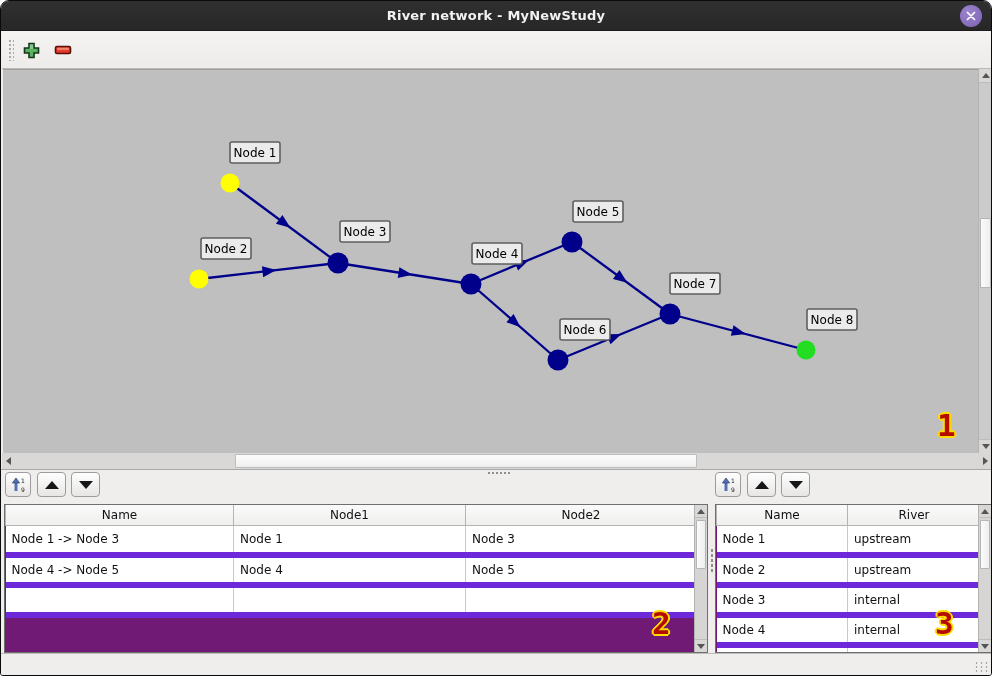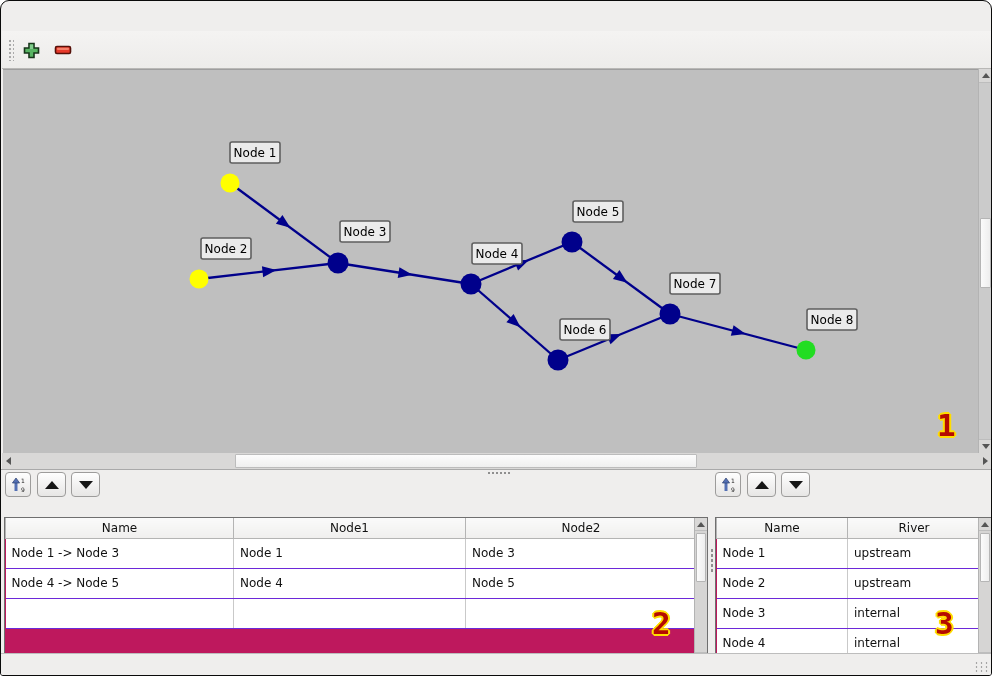--- a/index.html
+++ b/index.html
@@ -56,45 +56,53 @@
         background-image:radial-gradient(#8f8f8f 1px,transparent 1.2px);background-size:4px 5px;cursor:col-resize;}
   .tbl-toolbar{position:absolute;top:471px;height:26px;}
   .tbl-toolbar.left{left:4px;} .tbl-toolbar.right{left:714px;}
   .sq-btn{position:absolute;top:0;height:25px;background:linear-gradient(#fefefe,#e7e6e5);
           border:1px solid #9d9c9b;border-radius:4px;display:flex;align-items:center;justify-content:center;
           cursor:pointer;padding:0;}
   .sq-btn.sort{left:0;width:26px;}
   .sq-btn.mv-up{left:32px;width:29px;}
   .sq-btn.mv-down{left:66px;width:29px;}
   
-  .dtable{position:absolute;top:516px;background:#be185d;border:1px solid #6f6f6f;overflow:hidden;}
+  .dtable{position:absolute;top:503px;background:#701a75;border:1px solid #6f6f6f;overflow:hidden;}
   .dtable.links{left:3px;width:704px;height:149px;}
   .dtable.nodes{left:714px;width:277px;height:149px;}
   .dtable table{border-collapse:collapse;table-layout:fixed;width:calc(100% - 13px);}
   .dtable th{height:20px;background:linear-gradient(#fafafa,#f0efee);border:1px solid #b4b4b4;border-top:none;
              font-size:12px;font-weight:normal;color:#111;text-align:center;padding:0 4px;overflow:hidden;white-space:nowrap;}
-  .dtable td{height:30px;border-right:1px solid #c9c9c9;border-bottom:1px solid #6d28d9;
+  .dtable td{height:30px;border-right:1px solid #c9c9c9;border-bottom:6px solid #6d28d9;
              font-size:12px;color:#111;padding:0 6px;overflow:hidden;white-space:nowrap;background:#fff;}
   .dtable .vscroll{right:0;top:0;left:auto;width:13px;height:100%;background:#d6d5d4;border-left:1px solid #b3b3b3;}
   .dtable .sb-btn{height:13px;}
   
   .statusbar{position:absolute;left:0;top:652px;width:992px;height:24px;background:#efeeed;border-top:1px solid #bdbdbd;}
   .resize-grip{position:absolute;right:5px;bottom:4px;width:14px;height:12px;
         background-image:radial-gradient(#a5a5a5 1px,transparent 1.2px);background-size:5px 4px;cursor:nwse-resize;}
   
   .annotation{position:absolute;font-family:"DejaVu Sans Mono","Liberation Mono",monospace;font-weight:bold;
               font-size:31px;line-height:1;color:#b50b00;z-index:50;
               text-shadow:-2px 0 #ffdd00,2px 0 #ffdd00,0 -2px #ffdd00,0 2px #ffdd00,
                           -1px -1px #ffdd00,1px 1px #ffdd00,1px -1px #ffdd00,-1px 1px #ffdd00;}
 </style>
 </head>
 <body>
 
 <div class="window">
 
+  <div class="titlebar">
+    <span class="title">River network - MyNewStudy</span>
+    <div class="close-btn">
+      <svg width="10" height="10" viewBox="0 0 10 10">
+        <path d="M1.5 1.5 L8.5 8.5 M8.5 1.5 L1.5 8.5" stroke="#ffffff" stroke-width="1.7" stroke-linecap="round"></path>
+      </svg>
+    </div>
+  </div>
 
   <div class="toolbar">
     <div class="tb-grip"></div>
     <button class="tb-btn add">
       <svg width="17" height="17" viewBox="0 0 17 17">
         <path d="M6 1.5 h5 v4.5 h4.5 v5 h-4.5 v4.5 h-5 v-4.5 H1.5 v-5 H6 z" fill="#58b463" stroke="#17351a" stroke-width="1.6"></path>
         <path d="M6.8 2.4 h3.4 v4.7 h-3.4 z" fill="#8fd49a" opacity="0.75"></path>
       </svg>
     </button>
     <button class="tb-btn remove">

